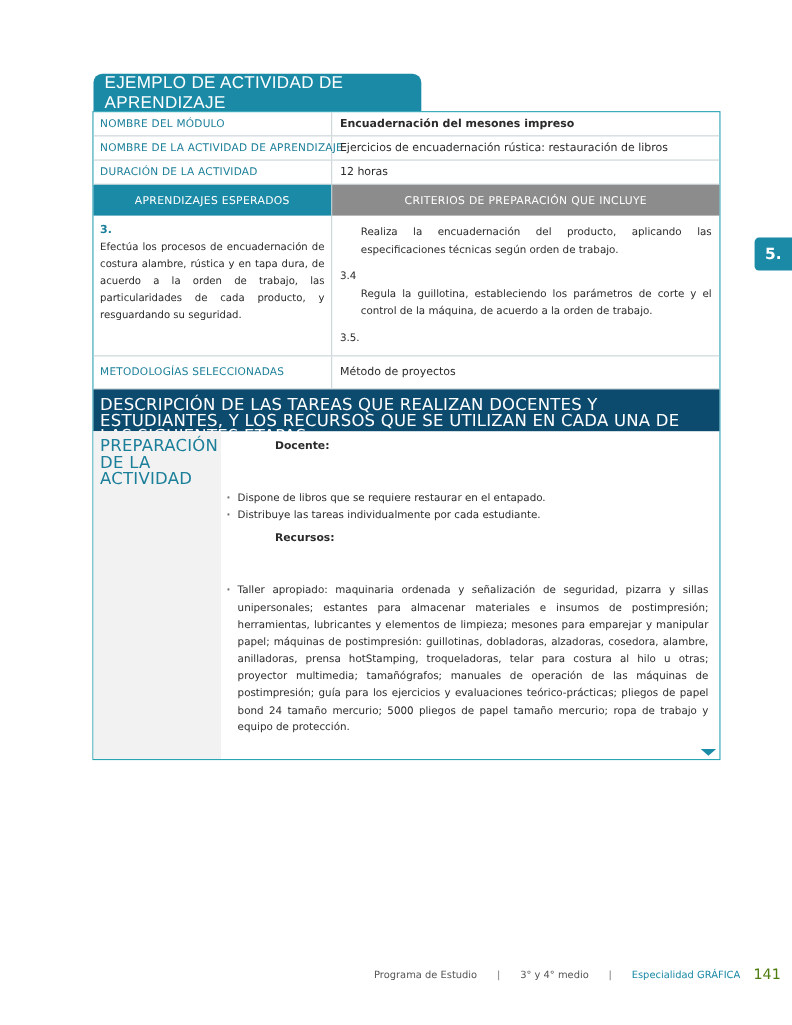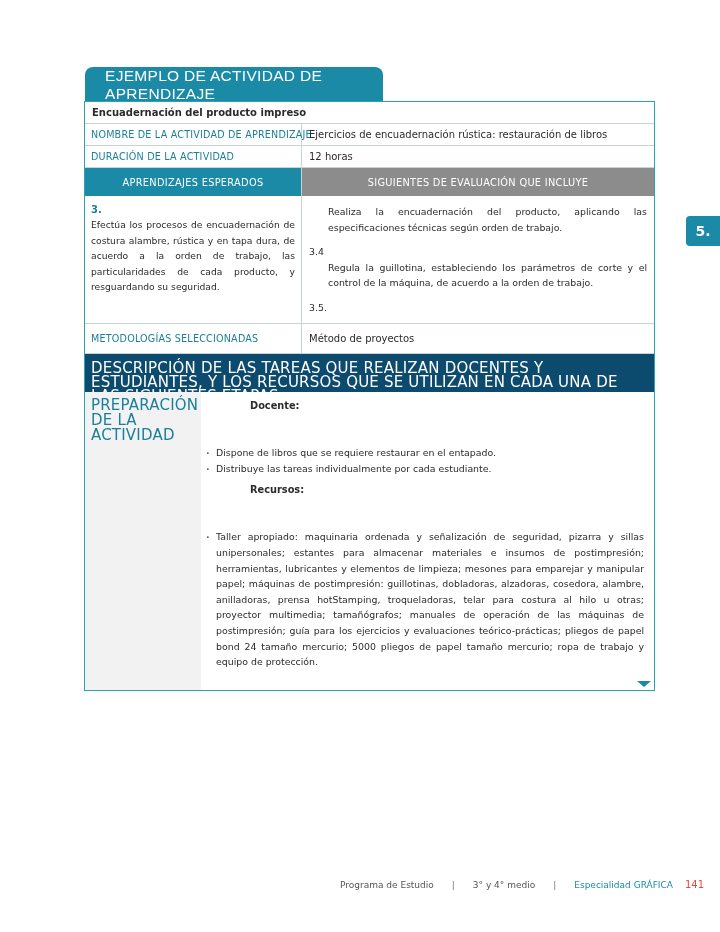--- a/index.html
+++ b/index.html
@@ -3,21 +3,21 @@
 <meta charset="utf-8">
 <style>
   * { box-sizing: border-box; margin: 0; padding: 0; }
   html, body { width: 720px; height: 932px; background: #ffffff; overflow: hidden; }
   body { position: relative; font-family: "DejaVu Sans", sans-serif; color: #2b2b2b; }
 
   .tab-header {
     position: absolute; left: 85px; top: 67px; width: 298px; height: 35px;
     background: #1a8aa6; color: #ffffff; border-radius: 8px 8px 0 0;
     font-family: "Liberation Sans", sans-serif; font-size: 15.5px; letter-spacing: 0.3px;
-    display: flex; align-items: center; padding-left: 20px;
+    display: flex; align-items: center; padding-left: 10px;
   }
 
   .sheet {
     position: absolute; left: 84px; top: 101px; width: 571px;
     border: 1.5px solid #2aa3b2; background: #fff;
   }
   .row { display: flex; border-bottom: 1px solid #c9d3d6; }
   .row:last-child { border-bottom: none; }
   .cell-l { width: 217px; border-right: 1px solid #c9d3d6; padding: 0 6px; }
   .cell-r { flex: 1; padding: 0 7px; }
@@ -65,33 +65,36 @@
   .side-badge {
     position: absolute; left: 686px; top: 216px; width: 34px; height: 30px;
     background: #1a8aa6; color: #fff; font-weight: bold; font-size: 14px;
     border-radius: 4px 0 0 4px; display: flex; align-items: center; justify-content: center;
   }
 
   .footer { position: absolute; top: 879px; left: 340px; width: 318px; display: flex; align-items: center;
     font-size: 9px; color: #555; white-space: nowrap; gap: 12px; }
   .footer .sep { margin: 0 6px; color: #777; }
   .footer .spec { color: #1b8aa6; }
-  .footer .page { margin-left: auto; color: #ef4444; font-size: 10px; }
+  .footer .page { margin-left: auto; color: #4d7c0f; font-size: 13px; }
 </style>
 </head>
 <body>
 
 <div class="tab-header">
   <span>EJEMPLO DE ACTIVIDAD DE APRENDIZAJE</span>
 </div>
 
 <div class="sheet">
   <div class="row meta-row">
+    <div class="cell-l">
+        <span class="meta-label">NOMBRE DEL MÓDULO</span>
+      </div>
     <div class="cell-r">
-        <span class="meta-value bold">Encuadernación del producto impreso</span>
+        <span class="meta-value bold">Encuadernación del mesones impreso</span>
       </div>
   </div>
   <div class="row meta-row">
     <div class="cell-l">
         <span class="meta-label">NOMBRE DE LA ACTIVIDAD DE APRENDIZAJE</span>
       </div>
     <div class="cell-r">
         <span class="meta-value">Ejercicios de encuadernación rústica: restauración de libros</span>
       </div>
   </div>
@@ -99,21 +102,21 @@
     <div class="cell-l">
         <span class="meta-label">DURACIÓN DE LA ACTIVIDAD</span>
       </div>
     <div class="cell-r">
         <span class="meta-value">12 horas</span>
       </div>
   </div>
 
   <div class="row band-row">
     <div class="band-l">APRENDIZAJES ESPERADOS</div>
-    <div class="band-r">SIGUIENTES DE EVALUACIÓN QUE INCLUYE</div>
+    <div class="band-r">CRITERIOS DE PREPARACIÓN QUE INCLUYE</div>
   </div>
 
   <div class="row learn-row">
     <div class="cell-l">
       <div class="learn-num">3.</div>
       <div class="learn-text">Efectúa los procesos de encuadernación de costura alambre, rústica y en tapa dura, de acuerdo a la orden de trabajo, las particularidades de cada producto, y resguardando su seguridad.</div>
     </div>
     <div class="cell-r">
       <div class="crit">
         <span class="crit-num">3.4</span>

